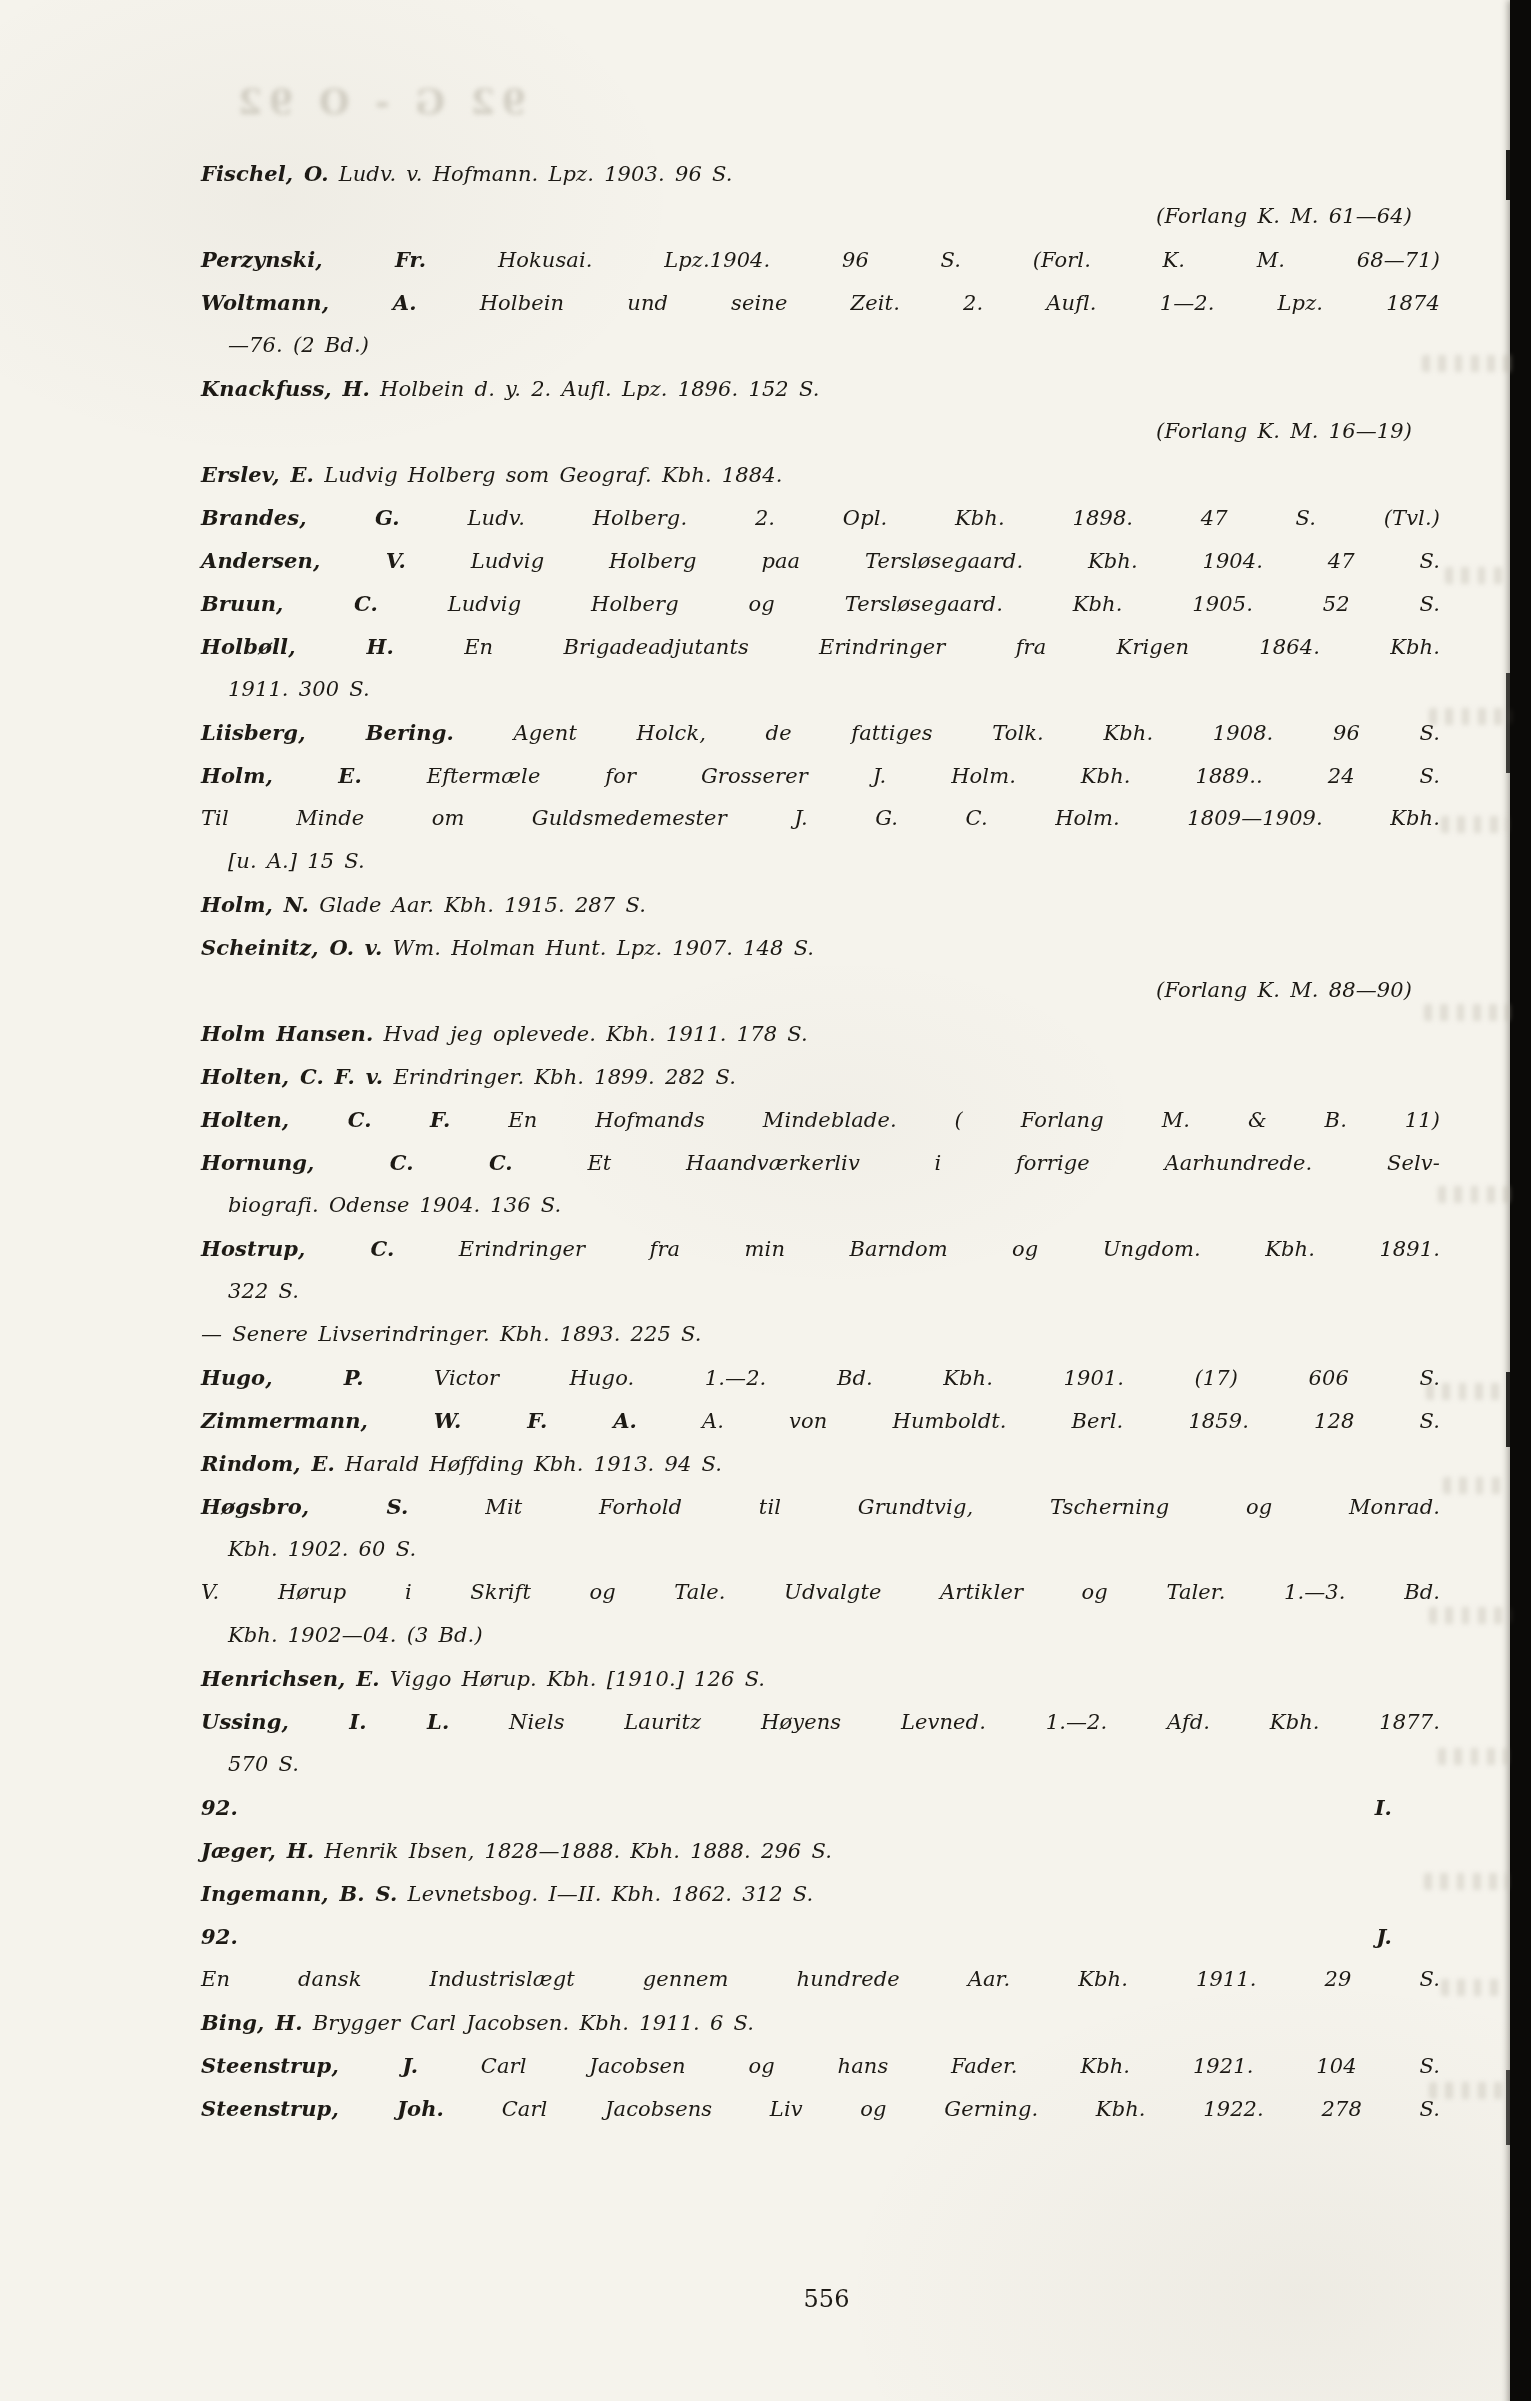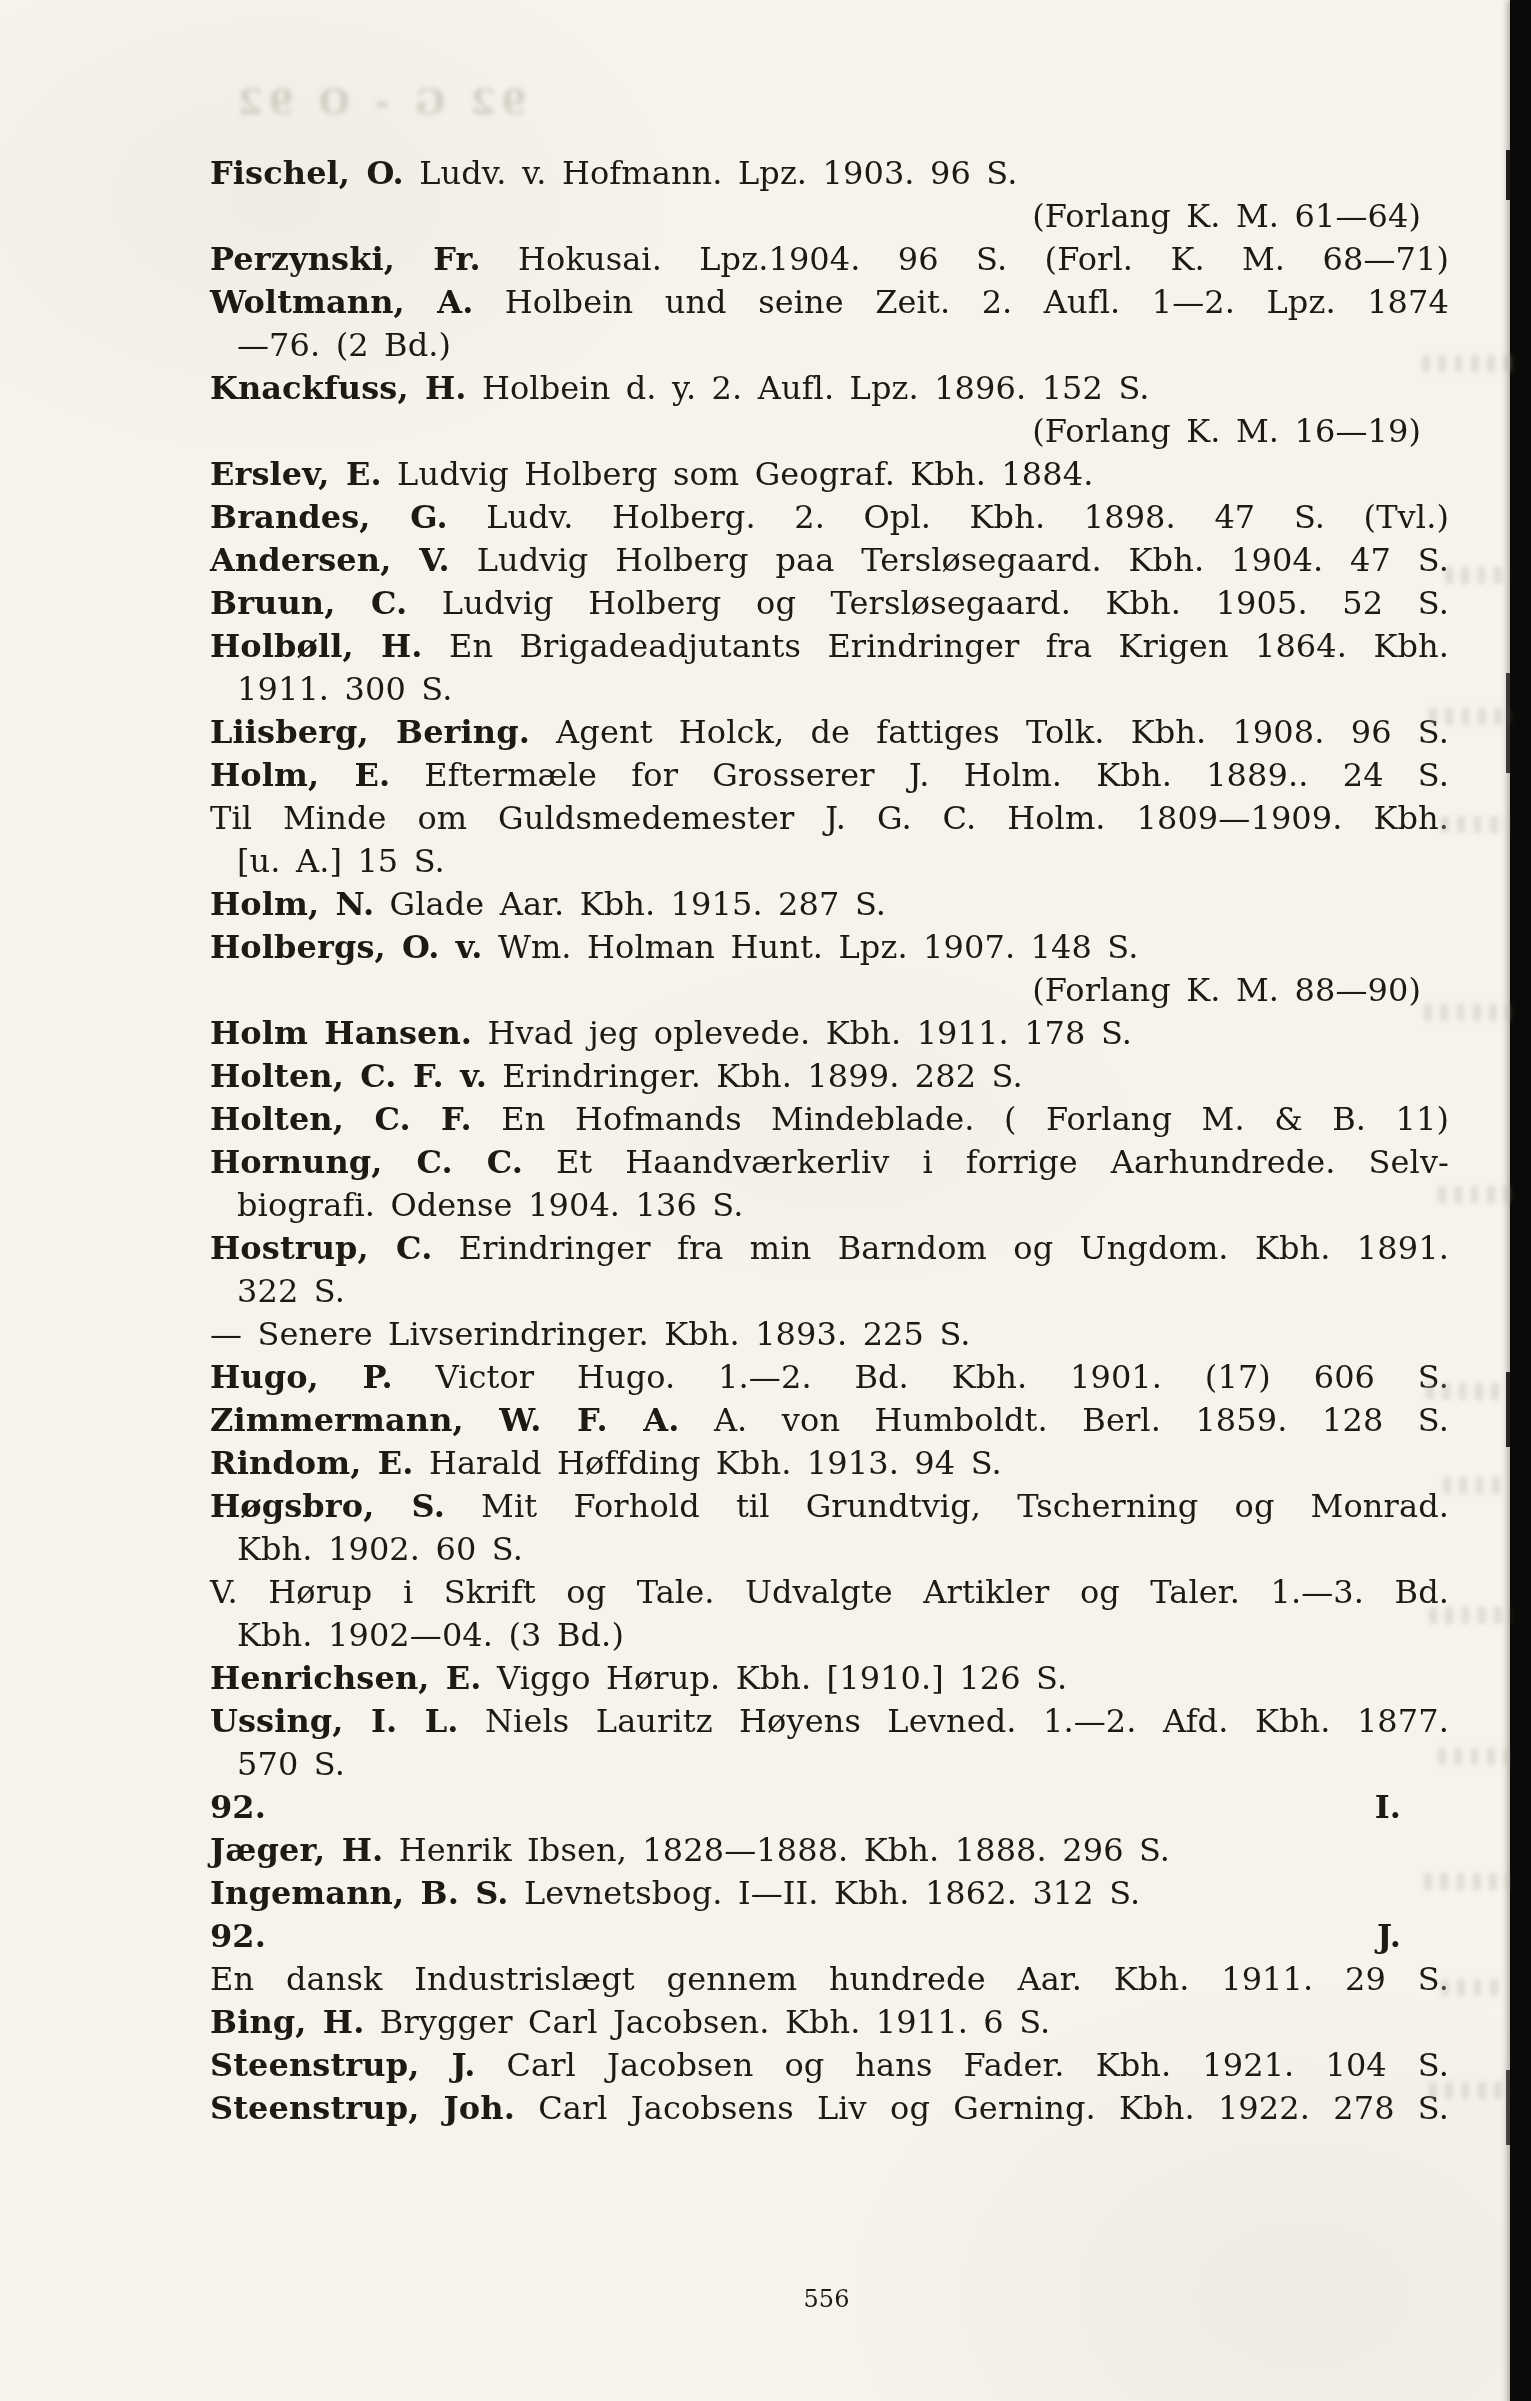--- a/index.html
+++ b/index.html
@@ -12,22 +12,22 @@
   }
   
   .page::before{
     content:"";position:absolute;inset:0;pointer-events:none;
     background:
       radial-gradient(672px 432px at 18% 8%, rgba(120,110,90,0.05), transparent 60%),
       radial-gradient(768px 528px at 85% 92%, rgba(120,110,90,0.06), transparent 60%),
       radial-gradient(432px 240px at 55% 45%, rgba(120,110,90,0.03), transparent 70%);
   }
   .text-block{
-    position:absolute;left:210px;top:152px;width:1239px;
-    font-size:32px;line-height:43px;word-spacing:0.16em;letter-spacing:0.1px;
+    position:absolute;left:201px;top:152px;width:1239px;
+    font-size:21px;line-height:43px;word-spacing:0.16em;letter-spacing:0.1px;font-style:italic;
   }
   .line{height:43px;}
   .line .lead{font-weight:700;}
   .line.indent{padding-left:27px;}
   .line.right{text-align:right;padding-right:28px;}
   .line.justify{text-align:justify;text-align-last:justify;}
   .line.section{display:flex;justify-content:space-between;font-weight:700;padding-right:48px;}
   .line.section .secright{font-weight:700;}
   .pageno{
     position:absolute;left:207px;top:2278px;width:1239px;
@@ -77,21 +77,21 @@
       <div class="line justify"><span class="lead">Brandes, G.</span><span class="rest"> Ludv. Holberg. 2. Opl. Kbh. 1898. 47 S. (Tvl.)</span></div>
       <div class="line justify"><span class="lead">Andersen, V.</span><span class="rest"> Ludvig Holberg paa Tersløsegaard. Kbh. 1904. 47 S.</span></div>
       <div class="line justify"><span class="lead">Bruun, C.</span><span class="rest"> Ludvig Holberg og Tersløsegaard. Kbh. 1905. 52 S.</span></div>
       <div class="line justify"><span class="lead">Holbøll, H.</span><span class="rest"> En Brigadeadjutants Erindringer fra Krigen 1864. Kbh.</span></div>
       <div class="line indent"><span class="rest">1911. 300 S.</span></div>
       <div class="line justify"><span class="lead">Liisberg, Bering.</span><span class="rest"> Agent Holck, de fattiges Tolk. Kbh. 1908. 96 S.</span></div>
       <div class="line justify"><span class="lead">Holm, E.</span><span class="rest"> Eftermæle for Grosserer J. Holm. Kbh. 1889.. 24 S.</span></div>
       <div class="line justify"><span class="rest">Til Minde om Guldsmedemester J. G. C. Holm. 1809—1909. Kbh.</span></div>
       <div class="line indent"><span class="rest">[u. A.] 15 S.</span></div>
       <div class="line left"><span class="lead">Holm, N.</span><span class="rest"> Glade Aar. Kbh. 1915. 287 S.</span></div>
-      <div class="line left"><span class="lead">Holbergs, O. v.</span><span class="rest"> Wm. Holman Hunt. Lpz. 1907. 148 S.</span></div>
+      <div class="line left"><span class="lead">Scheinitz, O. v.</span><span class="rest"> Wm. Holman Hunt. Lpz. 1907. 148 S.</span></div>
       <div class="line right"><span class="rest">(Forlang K. M. 88—90)</span></div>
       <div class="line left"><span class="lead">Holm Hansen.</span><span class="rest"> Hvad jeg oplevede. Kbh. 1911. 178 S.</span></div>
       <div class="line left"><span class="lead">Holten, C. F. v.</span><span class="rest"> Erindringer. Kbh. 1899. 282 S.</span></div>
       <div class="line justify"><span class="lead">Holten, C. F.</span><span class="rest"> En Hofmands Mindeblade. ( Forlang M. &amp; B. 11)</span></div>
       <div class="line justify"><span class="lead">Hornung, C. C.</span><span class="rest"> Et Haandværkerliv i forrige Aarhundrede. Selv-</span></div>
       <div class="line indent"><span class="rest">biografi. Odense 1904. 136 S.</span></div>
       <div class="line justify"><span class="lead">Hostrup, C.</span><span class="rest"> Erindringer fra min Barndom og Ungdom. Kbh. 1891.</span></div>
       <div class="line indent"><span class="rest">322 S.</span></div>
       <div class="line left"><span class="rest">— Senere Livserindringer. Kbh. 1893. 225 S.</span></div>
       <div class="line justify"><span class="lead">Hugo, P.</span><span class="rest"> Victor Hugo. 1.—2. Bd. Kbh. 1901. (17) 606 S.</span></div>

